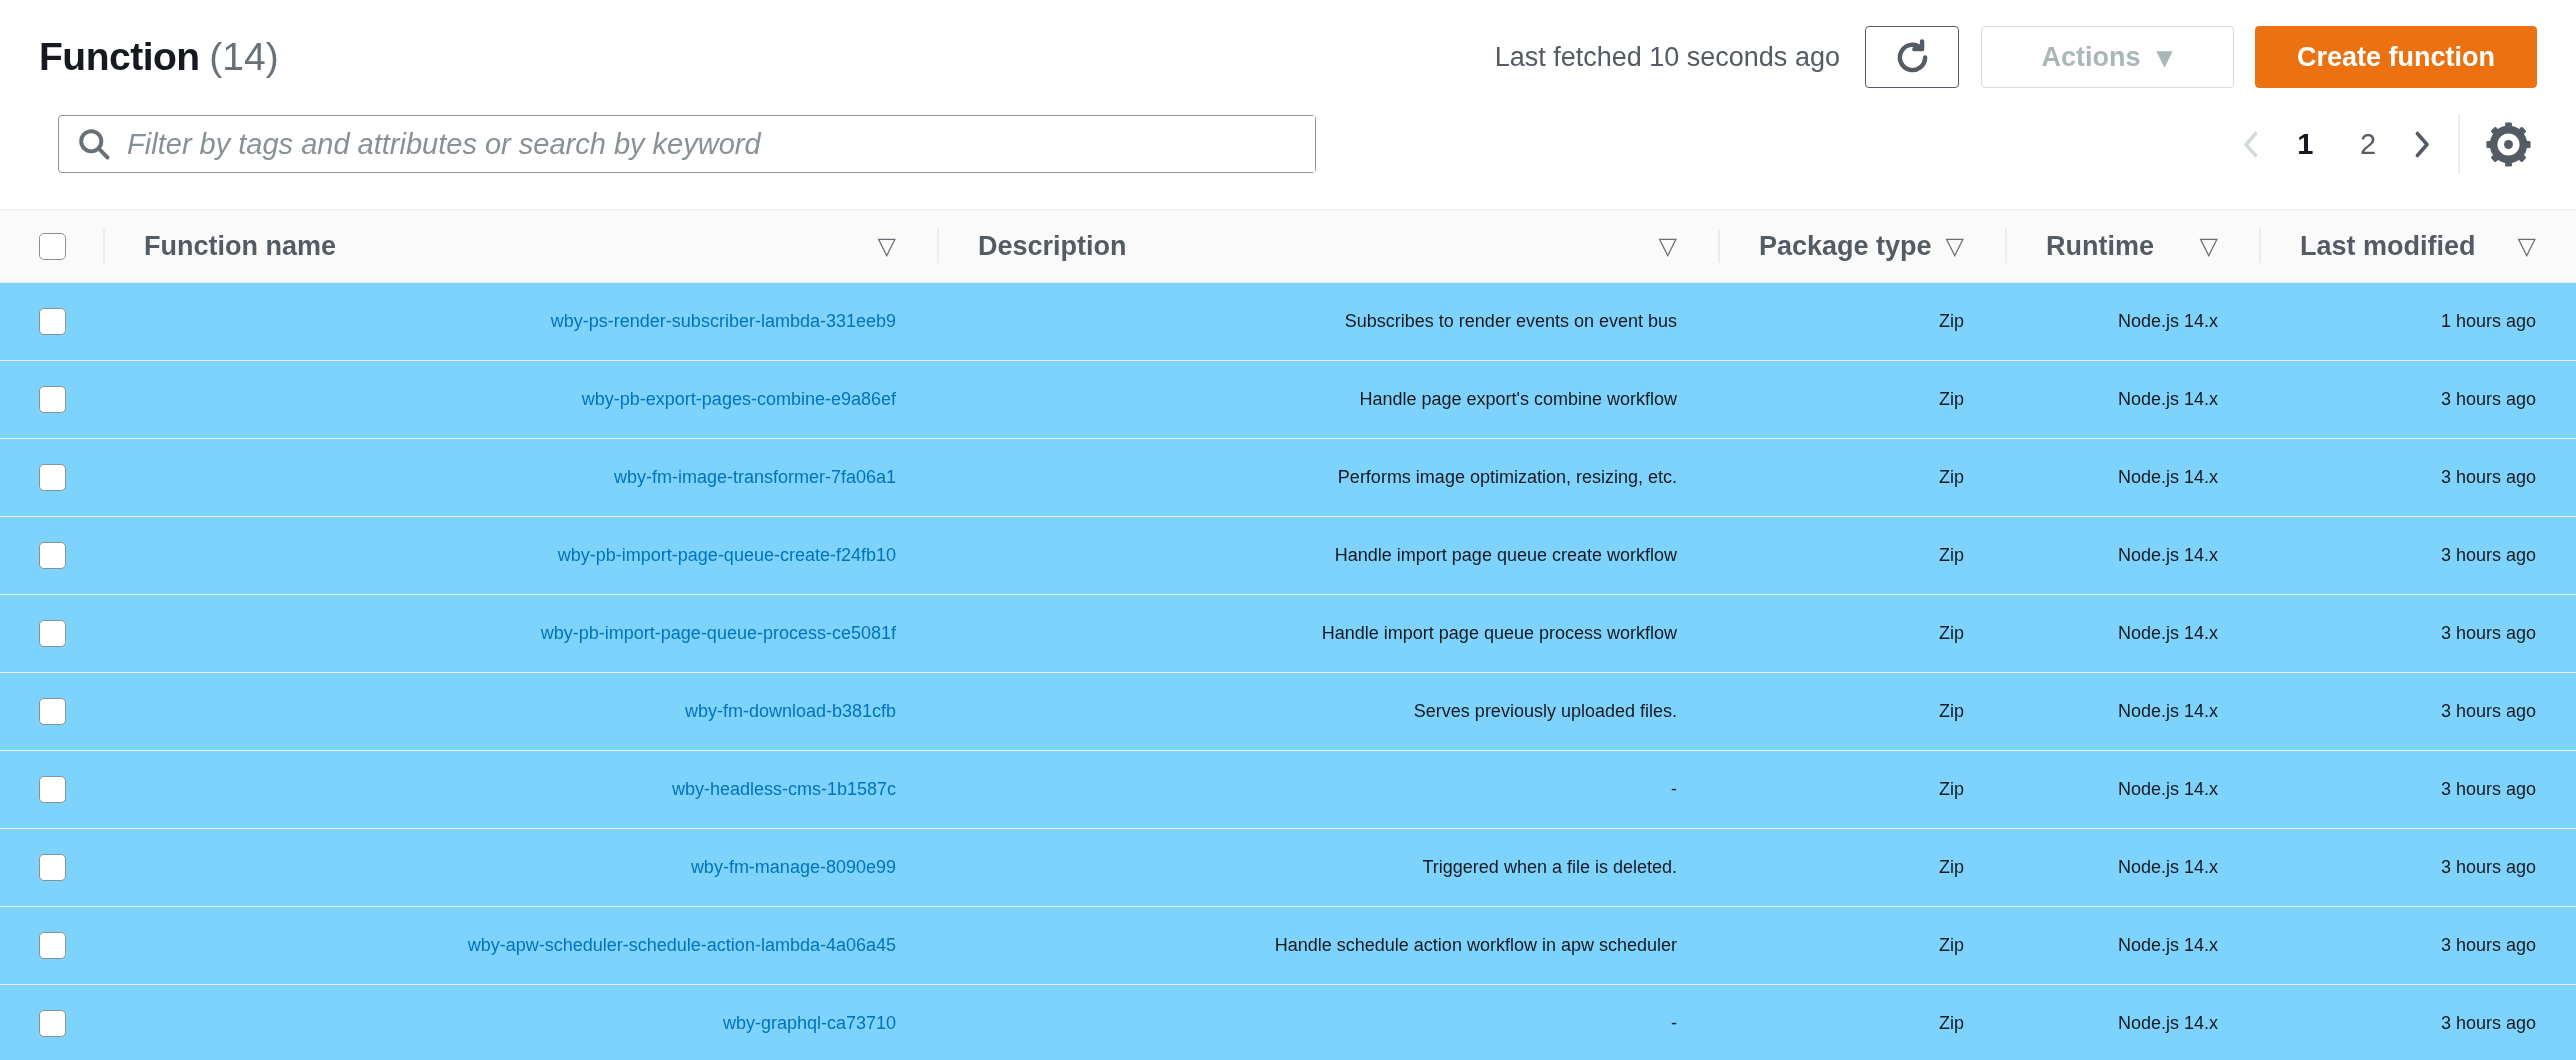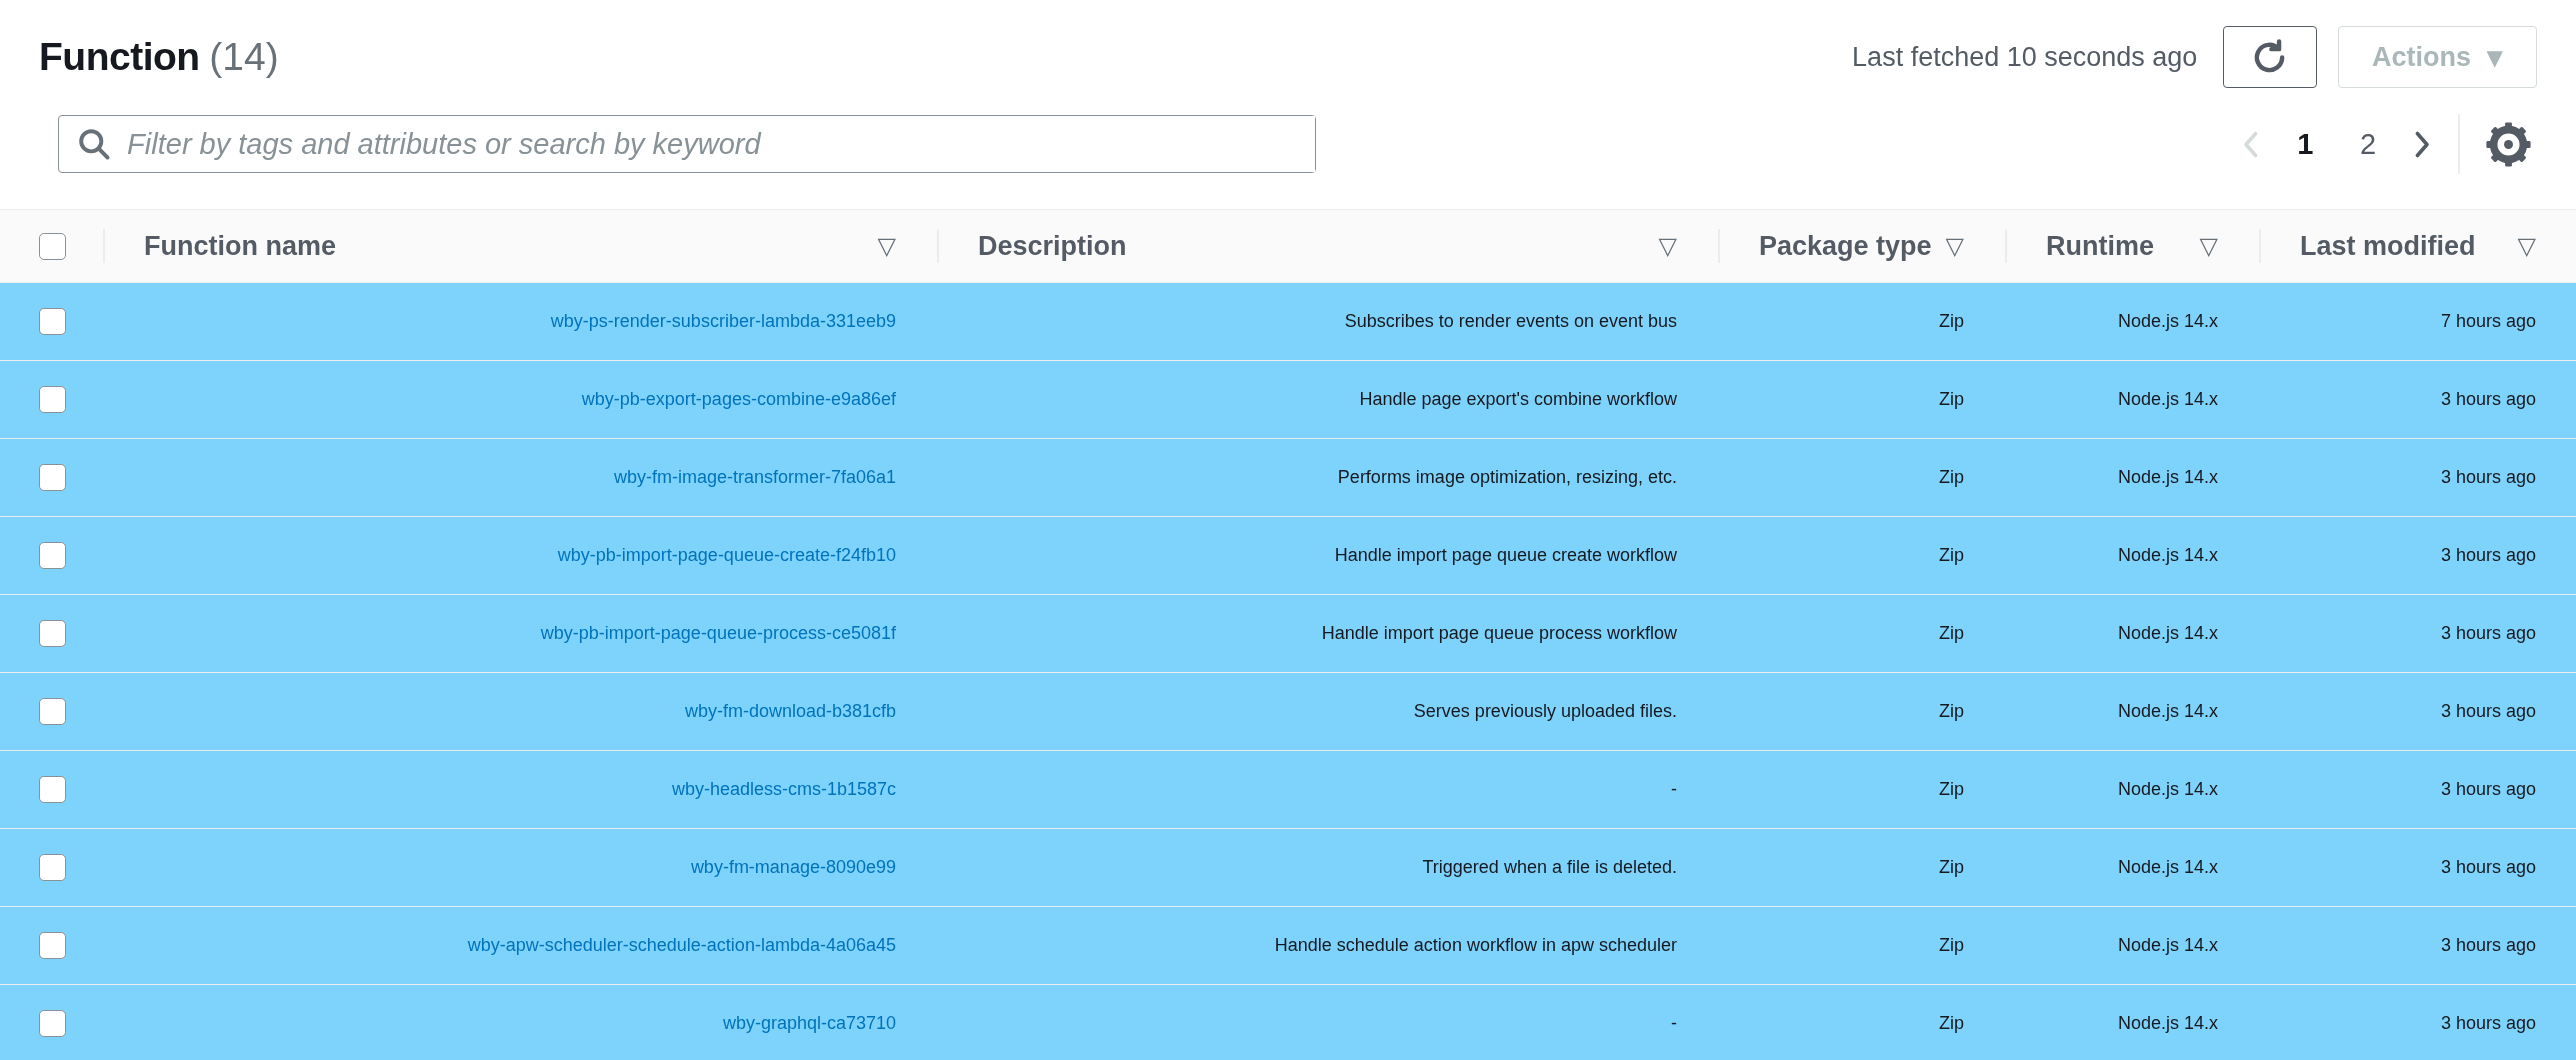--- a/index.html
+++ b/index.html
@@ -31,21 +31,21 @@
     display: inline-flex;
     align-items: center;
     justify-content: center;
     font-size: 27px;
     font-weight: 700;
     border-radius: 3.9px;
     background: #ffffff;
     cursor: pointer;
   }
   .btn-refresh { width: 94px; border: 1.9px solid #545b64; }
-  .btn-actions { padding: 0 33px; border: 1.9px solid #d5dbdb; color: #aab7b8; gap: 15.5px; }
+  .btn-actions { padding: 0 60px; border: 1.9px solid #d5dbdb; color: #aab7b8; gap: 15.5px; }
   .btn-actions .caret { font-family: "DejaVu Sans","Liberation Sans",sans-serif; font-size: 21.4px; color: #aab7b8; }
   .btn-create { padding: 0 41px; border: 1.9px solid #ec7211; background: #ec7211; color: #ffffff; }
 
   
   .filter-row {
     margin-top: 25px;
     height: 60px;
     display: flex;
     justify-content: space-between;
     align-items: center;
@@ -150,20 +150,23 @@
         <span style="display:inline-flex;">
           <svg width="41" height="41" viewBox="0 0 24 24" class="icon-stroke">
             <path d="M19.4 12a7.4 7.4 0 1 1-2.1-5.2"></path>
             <path d="M17.6 2.6v4.5h-4.5"></path>
           </svg>
         </span>
       </button>
       <button class="btn btn-actions">
         <span>Actions</span>
         <span class="caret">▼</span>
+      </button>
+      <button class="btn btn-create">
+        <span>Create function</span>
       </button>
     </div>
   </div>
 
   <div class="filter-row">
     <div class="search-box">
       <span style="display:inline-flex;">
         <svg width="39" height="39" viewBox="0 0 24 24" fill="none" stroke="#687078" stroke-width="2.4" stroke-linecap="round">
           <circle cx="10" cy="10" r="6.2"></circle>
           <line x1="14.6" y1="14.6" x2="20" y2="20"></line>
@@ -238,21 +241,21 @@
   </div>
   <div id="tbody">
   <div class="tr grid-row">
     <div class="td-check">
       <span class="checkbox"></span>
     </div>
     <div class="td"><a class="fn-link">wby-ps-render-subscriber-lambda-331eeb9</a></div>
     <div class="td">Subscribes to render events on event bus</div>
     <div class="td">Zip</div>
     <div class="td">Node.js 14.x</div>
-    <div class="td">7 hours ago</div>
+    <div class="td">1 hours ago</div>
   </div>
 
   <div class="tr grid-row">
     <div class="td-check">
       <span class="checkbox"></span>
     </div>
     <div class="td"><a class="fn-link">wby-pb-export-pages-combine-e9a86ef</a></div>
     <div class="td">Handle page export's combine workflow</div>
     <div class="td">Zip</div>
     <div class="td">Node.js 14.x</div>

